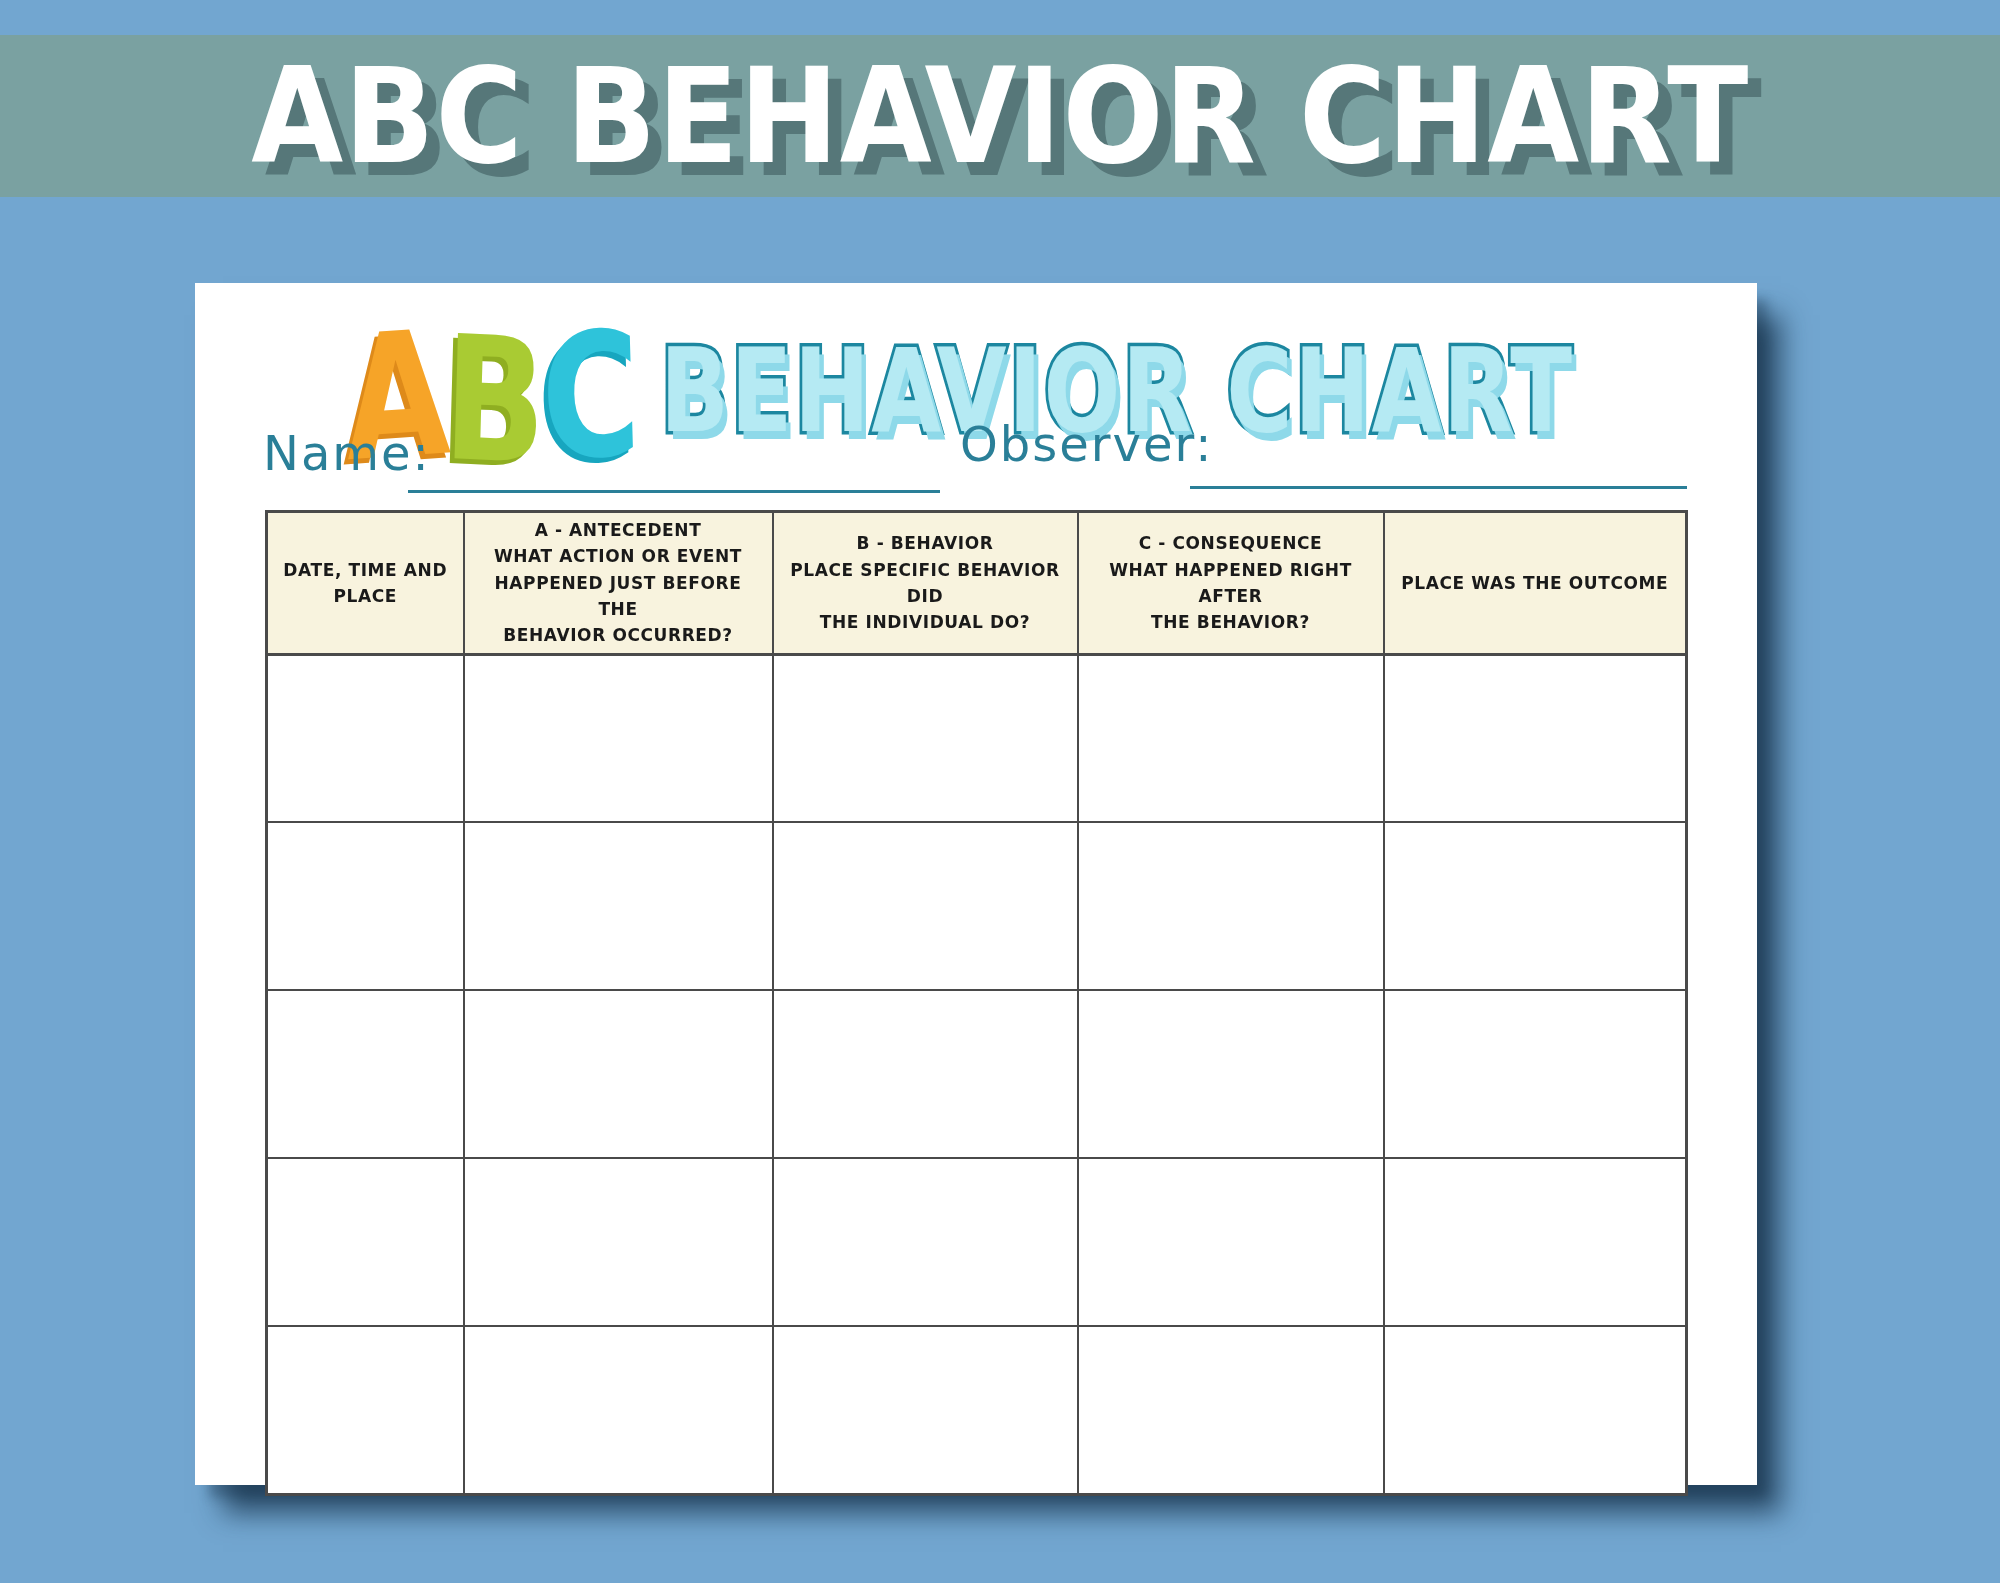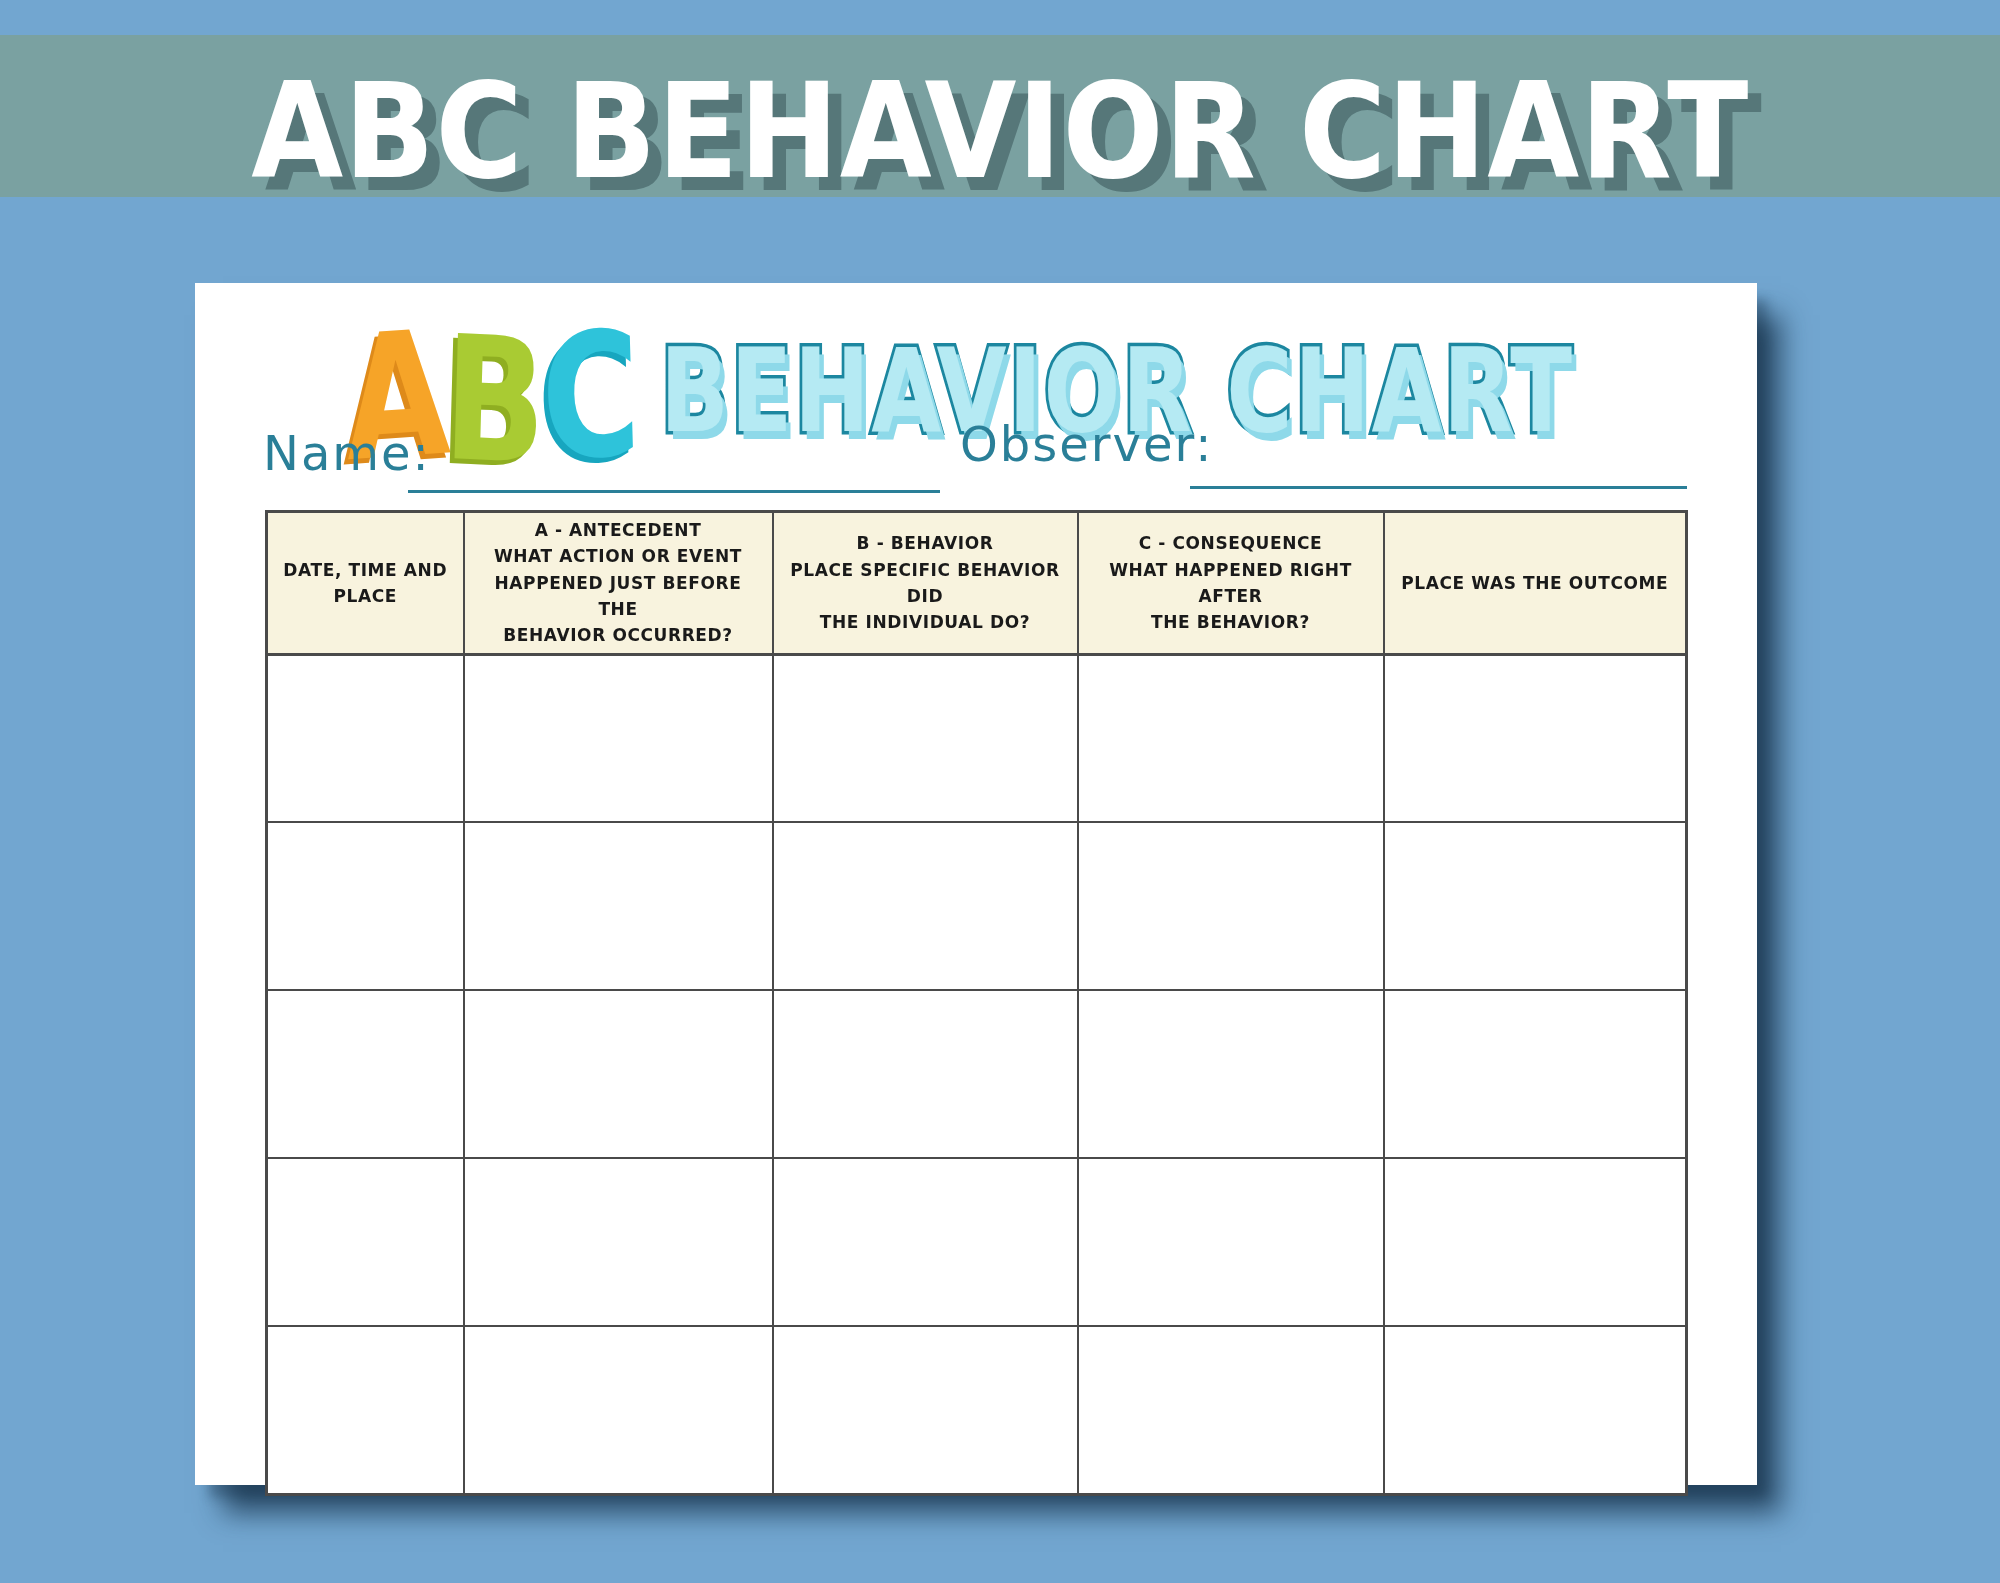--- a/index.html
+++ b/index.html
@@ -29,21 +29,21 @@
     background:var(--page-bg);
     font-family:"DejaVu Sans",sans-serif;
     overflow:hidden;
   }
   
   .banner{
     position:absolute;
     top:35px;left:0;
     width:2000px;height:162px;
     background:var(--banner-bg);
-    display:flex;align-items:flex-end;justify-content:center;
+    display:flex;align-items:center;justify-content:center;
   }
   .banner-title{
     font-size:132px;
     font-weight:bold;
     line-height:1;
     letter-spacing:1px;
     color:var(--banner-text);
     text-shadow:15px 13px 0 var(--banner-text-shadow);
     transform:scaleX(0.9);
     transform-origin:center center;

